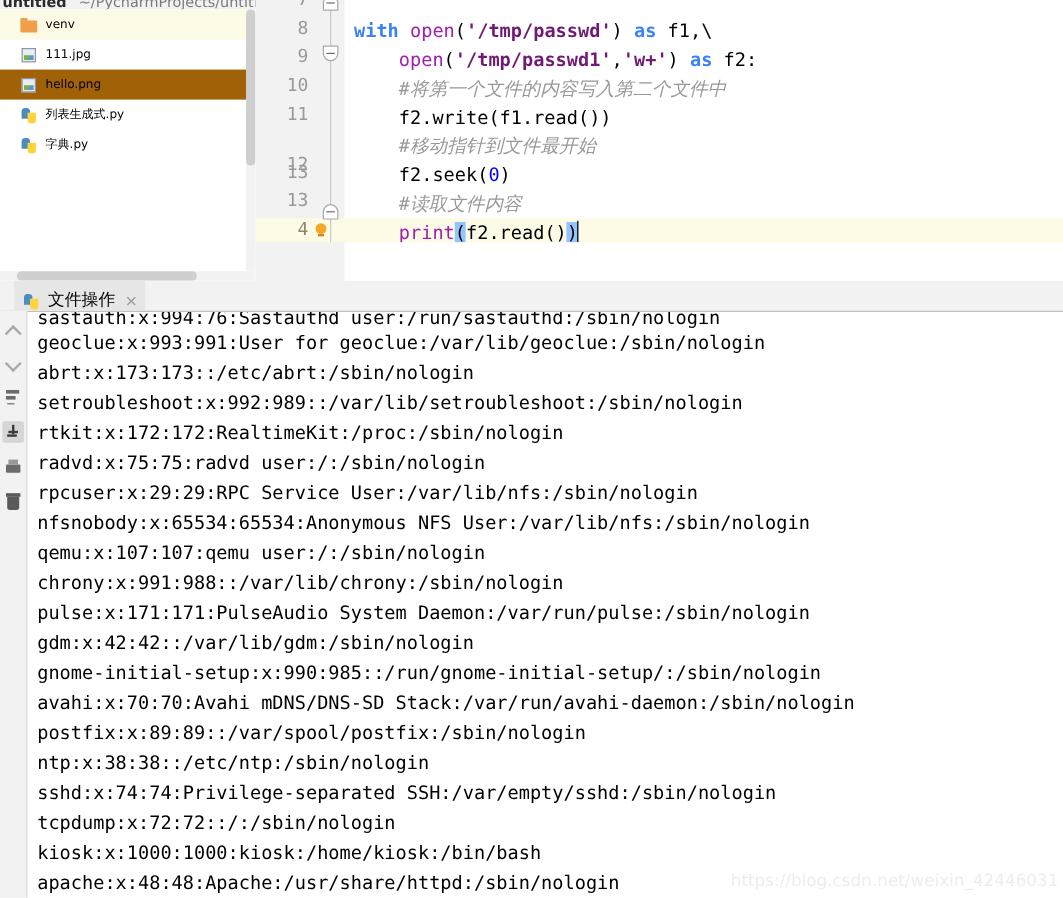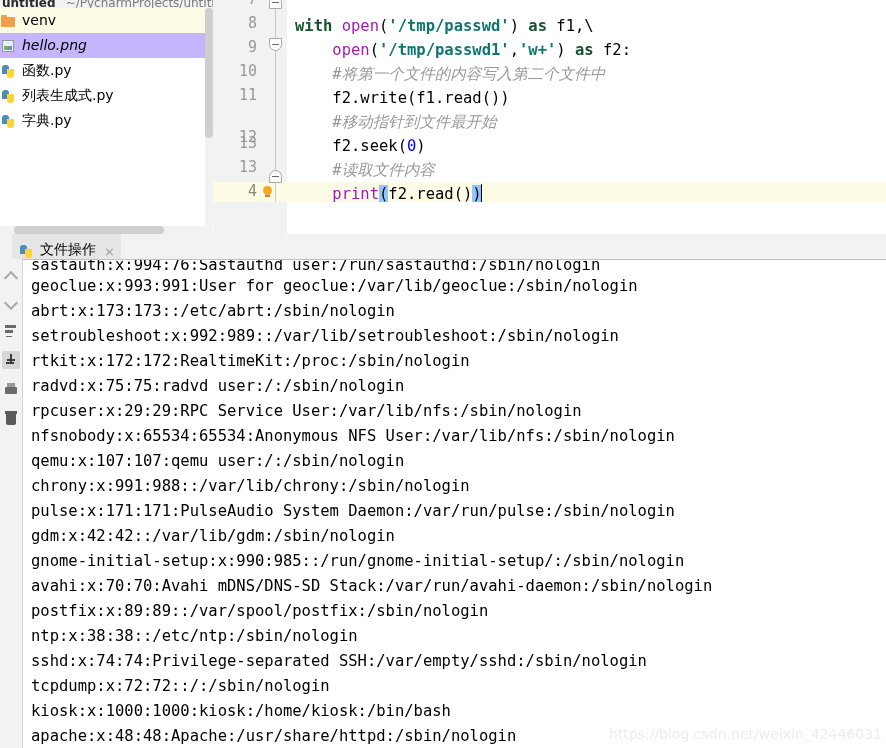--- a/index.html
+++ b/index.html
@@ -59,27 +59,27 @@
     width: 212px;
     height: 218px;
     background: #ffffff;
     overflow: hidden;
   }
   .tree-row {
     height: 25px;
     line-height: 25px;
     display: flex;
     align-items: center;
-    padding-left: 0;
+    padding-left: 16px;
     white-space: nowrap;
-    font-size: 14px;
+    font-size: 10px;
     color: #000000;
   }
   .tree-row.sel-yellow { background: #fdfae5; }
-  .tree-row.sel-grey   { background: #c4b5fd; font-style: italic; }
+  .tree-row.sel-grey   { background: #a16207; }
   .tree-label { margin-left: 6px; }
 
   .ic { width: 16px; height: 16px; flex: 0 0 16px; position: relative; display:inline-block; }
   
   .ic-folder::before {
     content: ""; position: absolute; left: 1px; top: 4px;
     width: 14px; height: 10px; background: #f09f4a; border-radius: 1px;
   }
   .ic-folder::after {
     content: ""; position: absolute; left: 1px; top: 2px;
@@ -193,23 +193,23 @@
     position: absolute;
     left: 8px;
     height: 24px;
     line-height: 24px;
     white-space: pre;
   }
   .line-hl {
     position: absolute; left: 0; width: 599px; height: 24px;
     background: #fdfae5;
   }
-  .kw     { color: #14532d; font-weight: bold; }
+  .kw     { color: #3b82f6; font-weight: bold; }
   .fn     { color: #a21caf; }
-  .str    { color: #0f766e; font-weight: bold; }
+  .str    { color: #701a75; font-weight: bold; }
   .num    { color: #0000ff; }
   .cmt    { color: #999999; font-style: italic; }
   .plain  { color: #000000; }
   .brace-hl { background: #93c5fd; }
   .caret {
     display: inline-block;
     width: 1px; height: 18px;
     background: #000000;
     vertical-align: -3px;
     margin-left: -1px;
@@ -365,27 +365,27 @@
   <div id="breadcrumb-strip">
     <span class="crumb-bold">untitled</span>
     <span class="crumb-path">~/PycharmProjects/untitl</span>
   </div>
 
   <div id="project-tree">
       <div class="tree-row sel-yellow">
         <span class="ic ic-folder"></span>
         <span class="tree-label">venv</span>
       </div>
+      <div class="tree-row">
+        <span class="ic ic-image"></span>
+        <span class="tree-label">111.jpg</span>
+      </div>
       <div class="tree-row sel-grey">
         <span class="ic ic-image"></span>
         <span class="tree-label">hello.png</span>
-      </div>
-      <div class="tree-row">
-        <span class="ic ic-py"></span>
-        <span class="tree-label">函数.py</span>
       </div>
       <div class="tree-row">
         <span class="ic ic-py"></span>
         <span class="tree-label">列表生成式.py</span>
       </div>
       <div class="tree-row">
         <span class="ic ic-py"></span>
         <span class="tree-label">字典.py</span>
       </div>
     </div>

